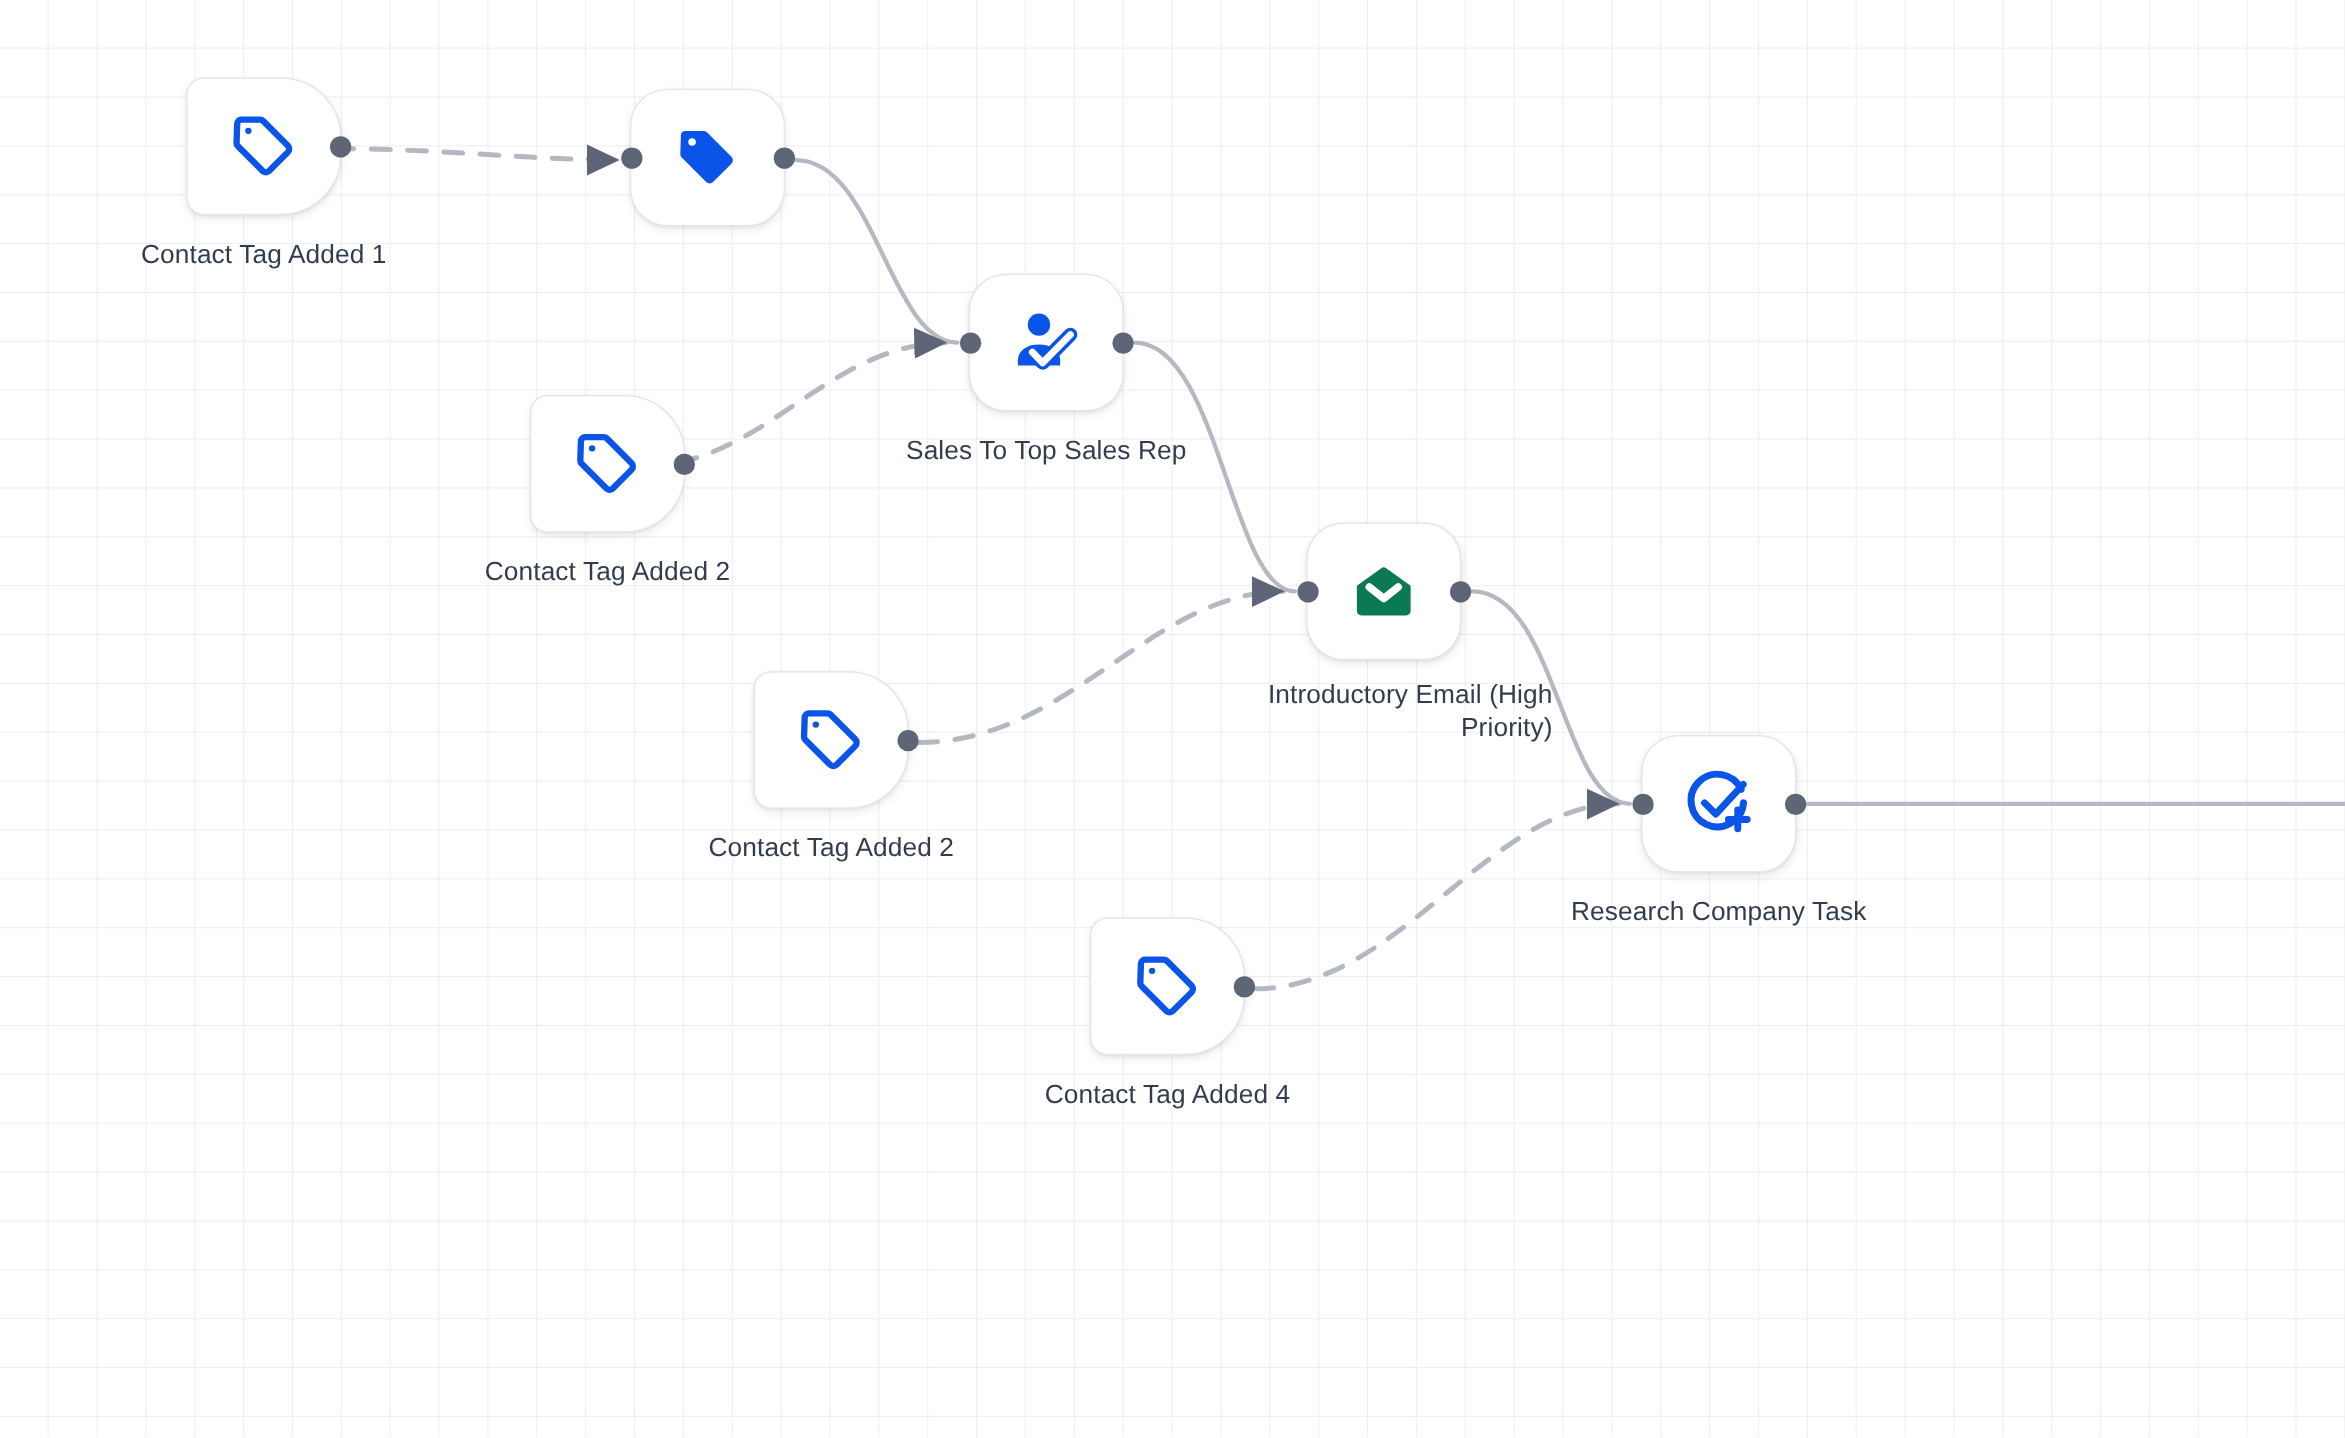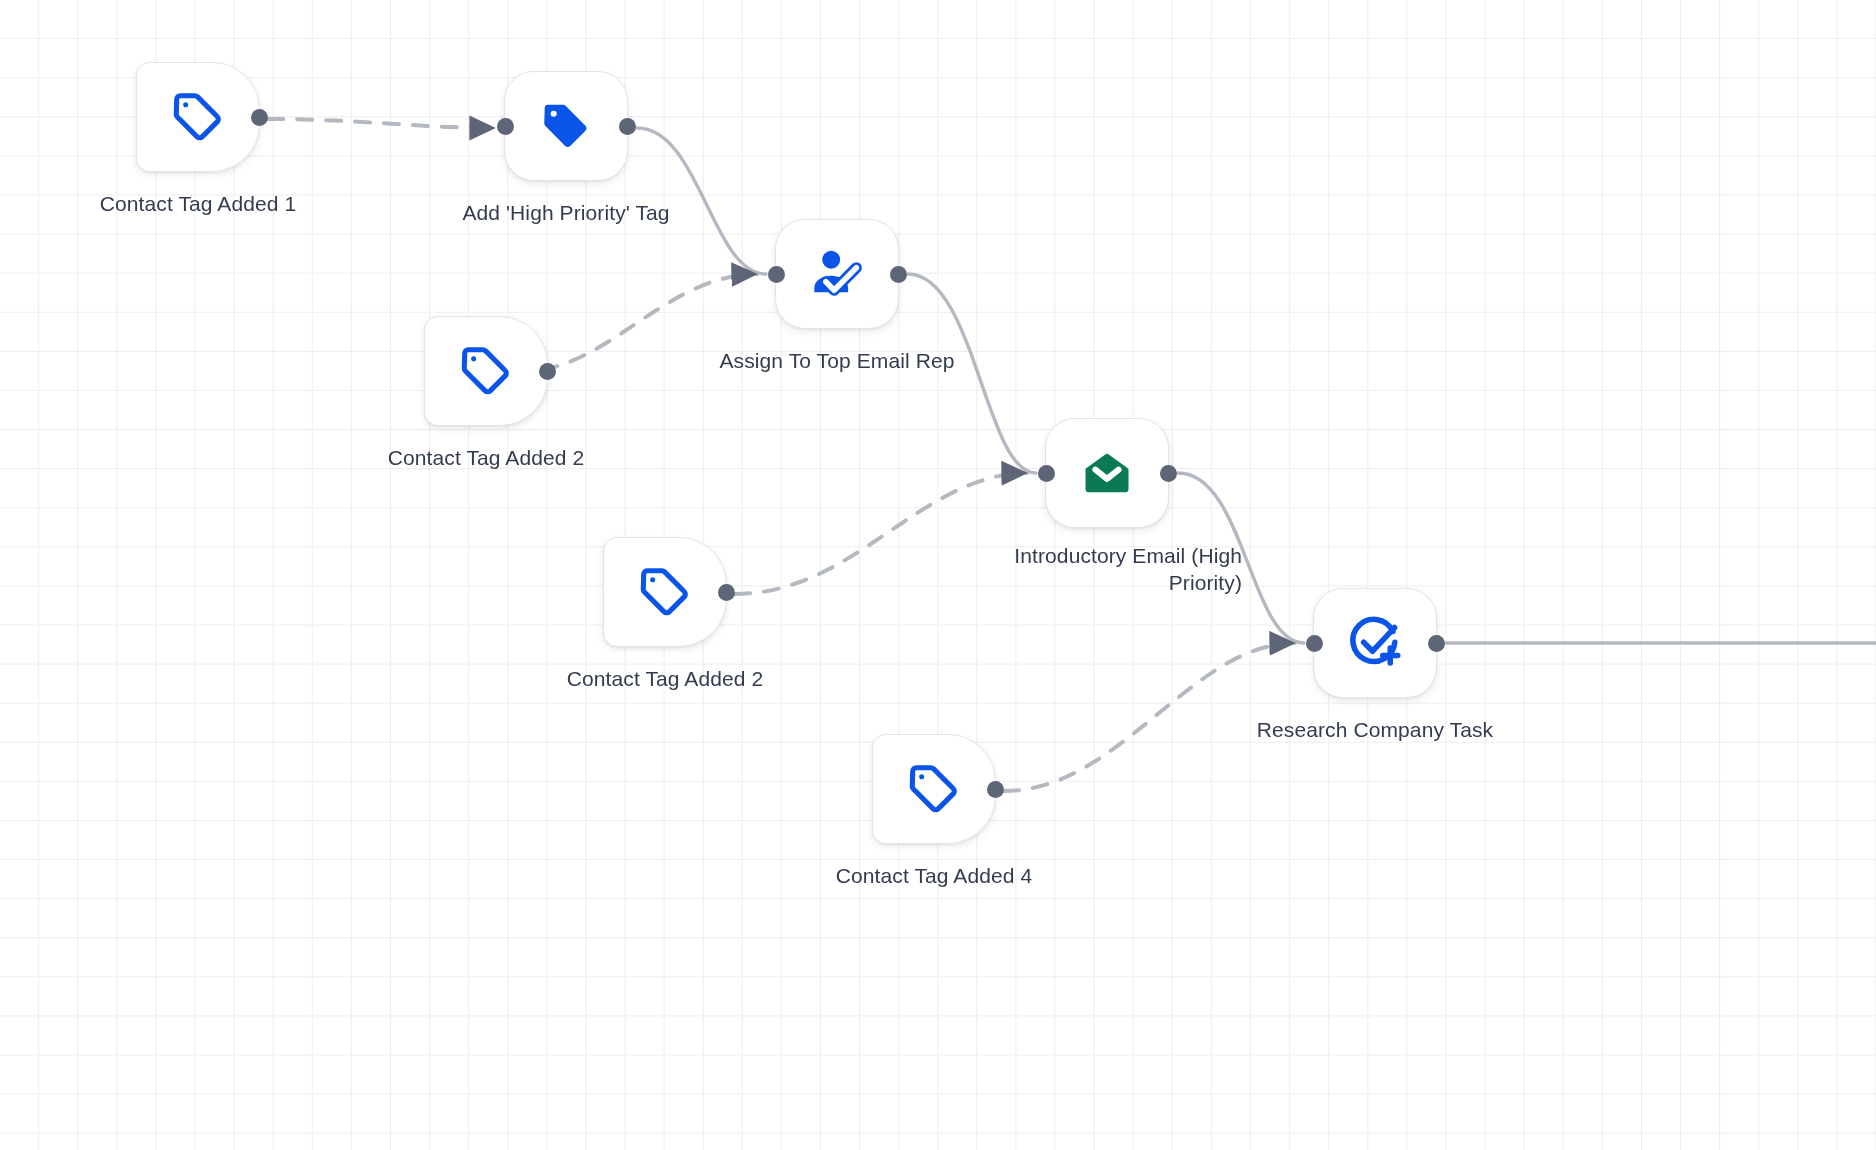--- a/index.html
+++ b/index.html
@@ -117,40 +117,39 @@
         <path d="M 514,373 C 610,373 660,276 757,274" fill="none" stroke="#b4b8c0" stroke-width="4" stroke-linecap="round" stroke-dasharray="15 14" marker-end="url(#arrowhead)"></path>
         <path d="M 908,274 C 975,274 985,473 1036,473" fill="none" stroke="#b4b8c0" stroke-width="3.4" stroke-linecap="round"></path>
         <path d="M 735,594 C 855,594 920,474 1027,473" fill="none" stroke="#b4b8c0" stroke-width="4" stroke-linecap="round" stroke-dasharray="15 14" marker-end="url(#arrowhead)"></path>
         <path d="M 1178,473 C 1245,473 1250,643 1304,643" fill="none" stroke="#b4b8c0" stroke-width="3.4" stroke-linecap="round"></path>
         <path d="M 1004,791 C 1120,791 1190,644 1295,643" fill="none" stroke="#b4b8c0" stroke-width="4" stroke-linecap="round" stroke-dasharray="15 14" marker-end="url(#arrowhead)"></path>
         <path d="M 1446,643 L 1876,643" fill="none" stroke="#b4b8c0" stroke-width="3.4" stroke-linecap="round"></path>
       </g>
   </svg>
 
   <div id="nodes-layer">
-      <div class="node trigger" style="left: 136px; top: 62px; width: 124px; height: 110px;">
+      <div class="node trigger" style="left: 149px; top: 62px; width: 124px; height: 110px;">
         <div class="node-box">
           <svg xmlns="http://www.w3.org/2000/svg" viewBox="0 0 24 24" class="node-icon">
             <path d="M3.2 4.6 a1.4 1.4 0 0 1 1.4-1.4 h6.1 a1.6 1.6 0 0 1 1.13 0.47 l8.1 8.1 a1.6 1.6 0 0 1 0 2.26 l-6.1 6.1 a1.6 1.6 0 0 1-2.26 0 l-8.1-8.1 a1.6 1.6 0 0 1-0.47-1.13 z" fill="none" stroke="#0b54e8" stroke-width="2.1" stroke-linejoin="round"></path>
             <circle cx="6.9" cy="6.9" r="1.05" fill="#0b54e8"></circle>
           </svg>
           <div class="handle source"></div>
         </div>
         <div class="node-label" style="top: 128px; width: 300px;">Contact Tag Added 1</div>
       </div>
       <div class="node action" style="left: 504px; top: 71px; width: 124px; height: 110px;">
         <div class="node-box">
           <svg xmlns="http://www.w3.org/2000/svg" viewBox="0 0 24 24" class="node-icon">
             <path d="M3.2 4.6 a1.4 1.4 0 0 1 1.4-1.4 h6.1 a1.6 1.6 0 0 1 1.13 0.47 l8.1 8.1 a1.6 1.6 0 0 1 0 2.26 l-6.1 6.1 a1.6 1.6 0 0 1-2.26 0 l-8.1-8.1 a1.6 1.6 0 0 1-0.47-1.13 z" fill="#0b54e8"></path>
             <circle cx="6.9" cy="6.9" r="1.25" fill="#ffffff"></circle>
           </svg>
           <div class="handle target"></div>
           <div class="handle source"></div>
         </div>
-        <div class="node-label" style="top: 128px; width: 330px;">Add 'High Priority' Tag</div>
       </div>
       <div class="node trigger" style="left: 382px; top: 316px; width: 124px; height: 110px; margin-left: 42px;">
         <div class="node-box">
           <svg xmlns="http://www.w3.org/2000/svg" viewBox="0 0 24 24" class="node-icon">
             <path d="M3.2 4.6 a1.4 1.4 0 0 1 1.4-1.4 h6.1 a1.6 1.6 0 0 1 1.13 0.47 l8.1 8.1 a1.6 1.6 0 0 1 0 2.26 l-6.1 6.1 a1.6 1.6 0 0 1-2.26 0 l-8.1-8.1 a1.6 1.6 0 0 1-0.47-1.13 z" fill="none" stroke="#0b54e8" stroke-width="2.1" stroke-linejoin="round"></path>
             <circle cx="6.9" cy="6.9" r="1.05" fill="#0b54e8"></circle>
           </svg>
           <div class="handle source"></div>
         </div>
         <div class="node-label" style="top: 128px; width: 300px;">Contact Tag Added 2</div>
@@ -159,21 +158,21 @@
         <div class="node-box">
           <svg xmlns="http://www.w3.org/2000/svg" viewBox="0 0 24 24" class="node-icon">
             <circle cx="9.6" cy="6.1" r="3.7" fill="#0b54e8"></circle>
             <path d="M2.6 19.6 v-1.7 c0-3.2 3.1-5.2 7-5.2 s7 2 7 5.2 v1.7 z" fill="#0b54e8"></path>
             <path d="M7.4 15.2 l3.4 3.5 L20 9.4" fill="none" stroke="#0b54e8" stroke-width="4.6" stroke-linecap="round" stroke-linejoin="round"></path>
             <path d="M7.4 15.2 l3.4 3.5 L20 9.4" fill="none" stroke="#ffffff" stroke-width="2.3" stroke-linecap="round" stroke-linejoin="round"></path>
           </svg>
           <div class="handle target"></div>
           <div class="handle source"></div>
         </div>
-        <div class="node-label" style="top: 128px; width: 340px;">Assign To Top Email Rep</div>
+        <div class="node-label" style="top: 128px; width: 340px;">Sales To Top Sales Rep</div>
       </div>
       <div class="node trigger" style="left: 603px; top: 537px; width: 124px; height: 110px;">
         <div class="node-box">
           <svg xmlns="http://www.w3.org/2000/svg" viewBox="0 0 24 24" class="node-icon">
             <path d="M3.2 4.6 a1.4 1.4 0 0 1 1.4-1.4 h6.1 a1.6 1.6 0 0 1 1.13 0.47 l8.1 8.1 a1.6 1.6 0 0 1 0 2.26 l-6.1 6.1 a1.6 1.6 0 0 1-2.26 0 l-8.1-8.1 a1.6 1.6 0 0 1-0.47-1.13 z" fill="none" stroke="#0b54e8" stroke-width="2.1" stroke-linejoin="round"></path>
             <circle cx="6.9" cy="6.9" r="1.05" fill="#0b54e8"></circle>
           </svg>
           <div class="handle source"></div>
         </div>
         <div class="node-label" style="top: 128px; width: 300px;">Contact Tag Added 2</div>

